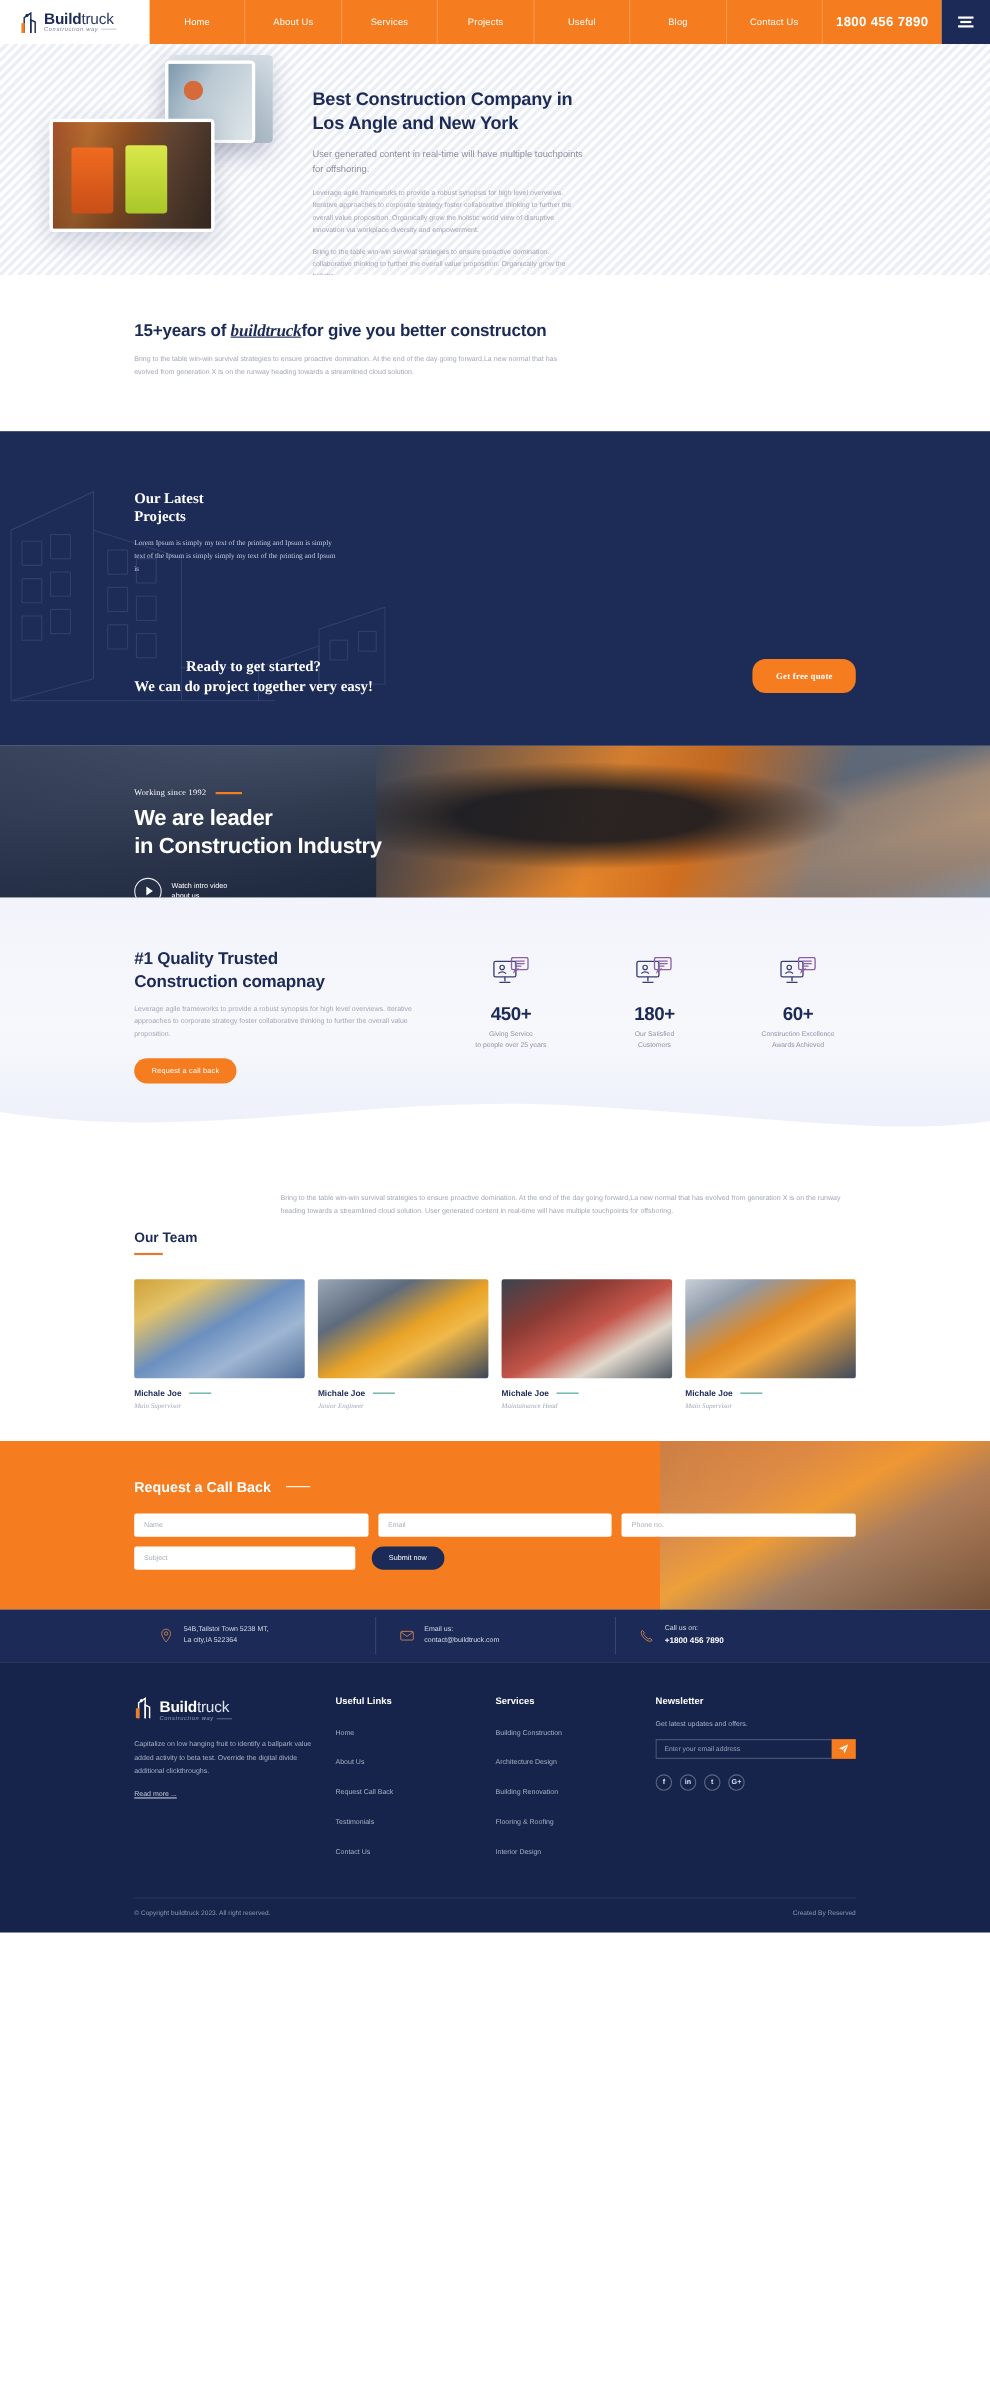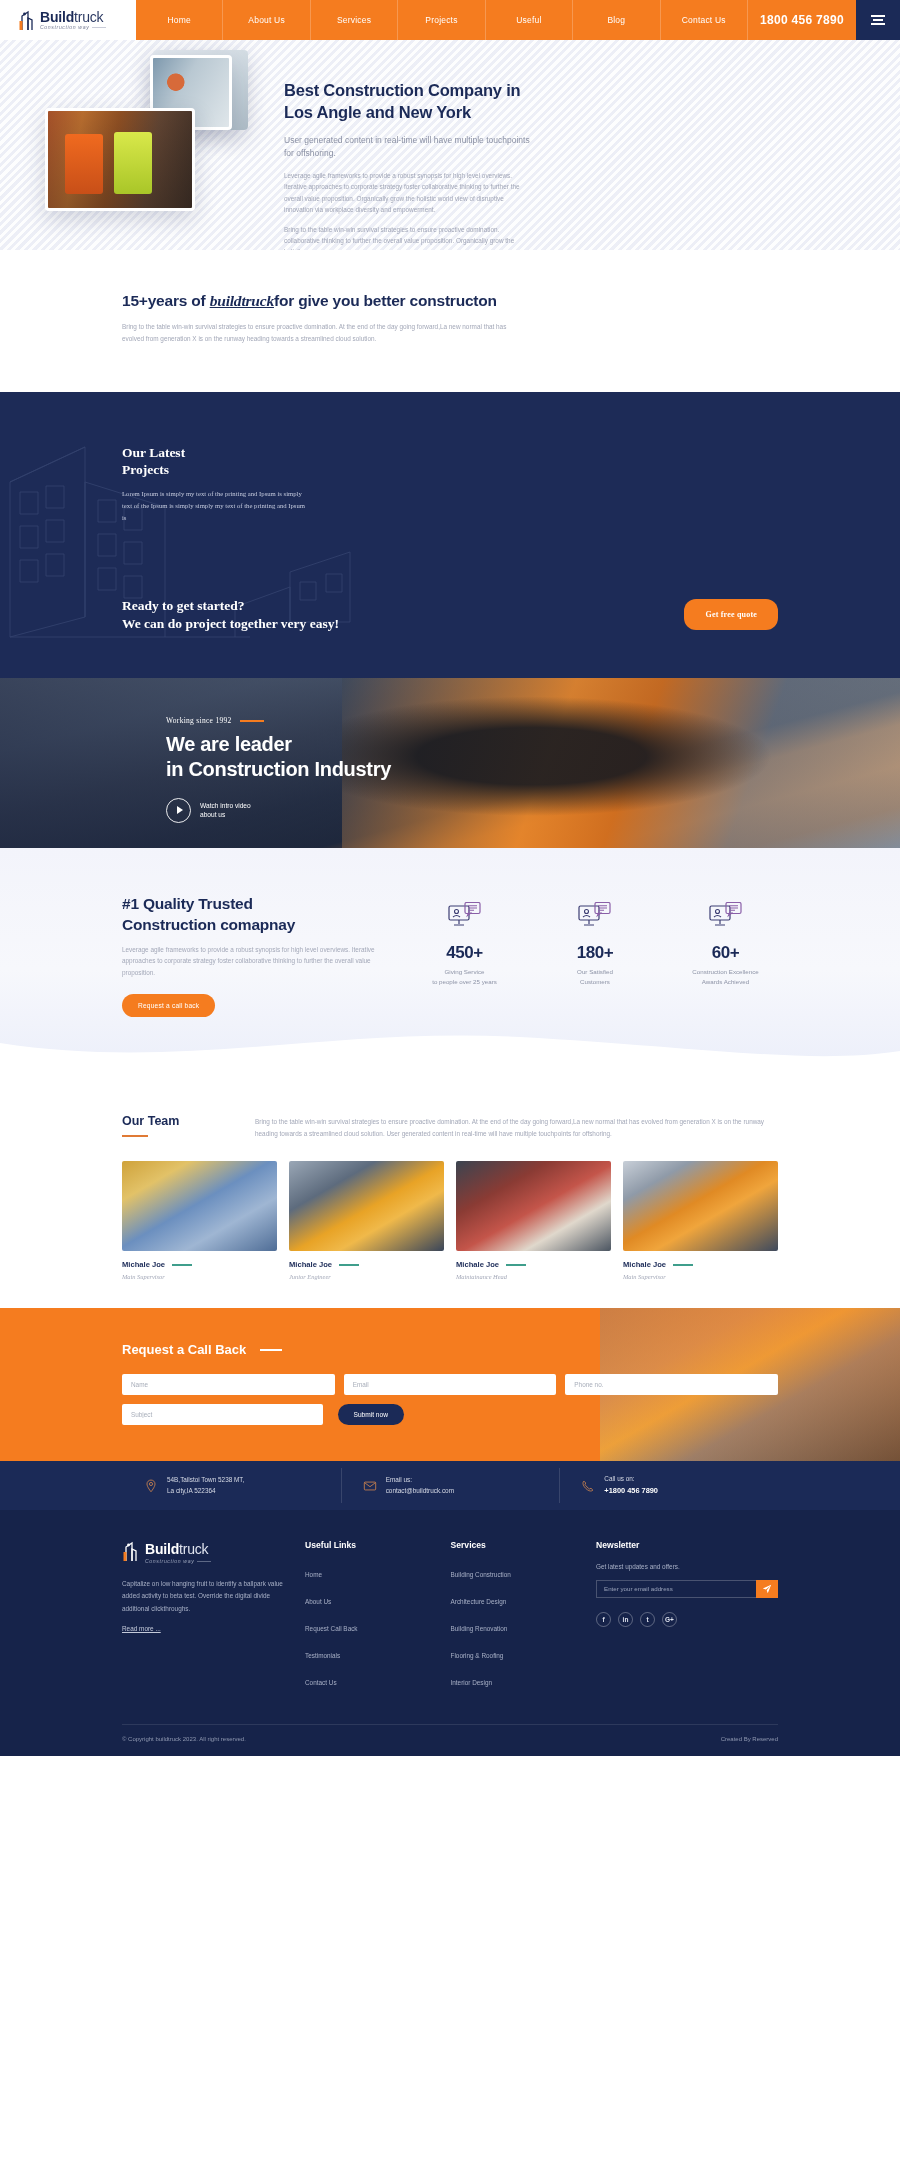--- a/index.html
+++ b/index.html
@@ -94,34 +94,33 @@
   .projects { position: relative; background: #1d2b57; padding: 52px 0 0; overflow: hidden; min-height: 250px; font-family: Liberation Serif, serif; }
   .blueprint {
     position: absolute; left: -10px; top: 30px; width: 420px; height: 230px; opacity: .18;
   }
   .proj-h { font-size: 13.5px; font-weight: 700; color: #fff; line-height: 1.28; position: relative; }
   .proj-p { margin-top: 9px; font-size: 6.7px; line-height: 1.85; color: #c3c9dc; position: relative; max-width: 185px; }
   .cta-row {
     margin-top: 72px; display: flex; align-items: center; justify-content: space-between;
     position: relative; padding-bottom: 46px;
   }
-  .cta-h { font-size: 13.5px; font-weight: 700; color: #fff; line-height: 1.32; }
+  .cta-h { font-size: 13.5px; font-weight: 700; color: #fff; line-height: 1.32; text-align: center; }
   .btn-quote {
     background: #f57c1f; color: #fff; border: none; border-radius: 12px;
     font-size: 8px; font-weight: 600; padding: 11px 21px; cursor: pointer;
     font-family: inherit; letter-spacing: .2px;
   }
 
   
   .video {
-    position: relative; height: 170px; overflow: hidden;
+    position: relative; height: 138px; overflow: hidden;
     background:
       linear-gradient(90deg, rgba(25,35,62,.72) 0%, rgba(30,42,70,.48) 42%, rgba(30,40,62,.22) 65%, rgba(40,40,50,.1) 100%),
       linear-gradient(165deg, #8b98a6 0%, #6f7c8c 18%, #4a5260 34%, #2b3342 50%, #1f2633 62%, #d07a2a 70%, #f08a2a 80%, #b4651f 90%, #6b7787 100%);
-    padding-left: 44px;
   }
   .video::before {
     content:""; position:absolute; right:0; top:0; width:62%; height:100%;
     background:
       radial-gradient(ellipse at 34% 46%, rgba(20,24,32,.88) 0 22%, transparent 46%),
       linear-gradient(110deg, rgba(60,70,86,.55) 0%, rgba(240,138,42,.85) 38%, rgba(210,110,30,.9) 52%, rgba(120,130,145,.7) 72%, rgba(150,160,172,.6) 100%);
   }
   .video-inner { position: relative; padding-top: 38px; }
   .since {
     font-family: "Liberation Serif", serif; font-size: 7.5px; color: #fff;
@@ -155,21 +154,21 @@
   }
   .stat-cols { flex: 1; display: flex; justify-content: space-between; padding-top: 8px; }
   .stat { text-align: center; width: 105px; }
   .stat-num { font-size: 17px; font-weight: 700; color: #1b2a57; margin-top: 9px; letter-spacing: -0.4px; }
   .stat-cap { margin-top: 4px; font-size: 6.2px; color: #8d93a6; line-height: 1.55; }
   .wave { position: absolute; left: 0; bottom: -1px; width: 900px; height: 44px; }
 
   
   .team { background: #fff; padding: 46px 0 28px; }
   .team-top { display: flex; gap: 28px; align-items: flex-start; }
-  .team-h { font-size: 12.5px; font-weight: 700; color: #1b2a57; width: 105px; flex: 0 0 auto; }
+  .team-h { font-size: 12.5px; font-weight: 700; color: #1b2a57; width: 105px; flex: 0 0 auto; margin-top: 36px; }
   .team-h i { display: block; width: 26px; height: 1.6px; background: #e07a35; margin-top: 7px; }
   .team-p { font-size: 6.4px; line-height: 1.8; color: #a3a8b8; flex: 1; padding-top: 2px; }
   .team-grid { margin-top: 22px; display: flex; gap: 12px; }
   .member { width: 100%; }
   .member-photo { width: 100%; height: 90px; border-radius: 2px; background-size: cover; }
   .m1 { background: linear-gradient(150deg,#cfa23a 0%,#e2c268 22%,#6b8fbf 48%,#9fb6d3 70%,#4f6d96 100%); }
   .m2 { background: linear-gradient(150deg,#9aa7b6 0%,#5d6b7d 28%,#e8a326 52%,#f0b94a 66%,#39455a 100%); }
   .m3 { background: linear-gradient(150deg,#3b4450 0%,#8a3b34 30%,#c4554a 52%,#e0d8cc 72%,#4b5561 100%); }
   .m4 { background: linear-gradient(150deg,#c8cfd8 0%,#8f9aa8 22%,#e08a24 46%,#f0a53c 60%,#3e4a5e 100%); }
   .member-name {

